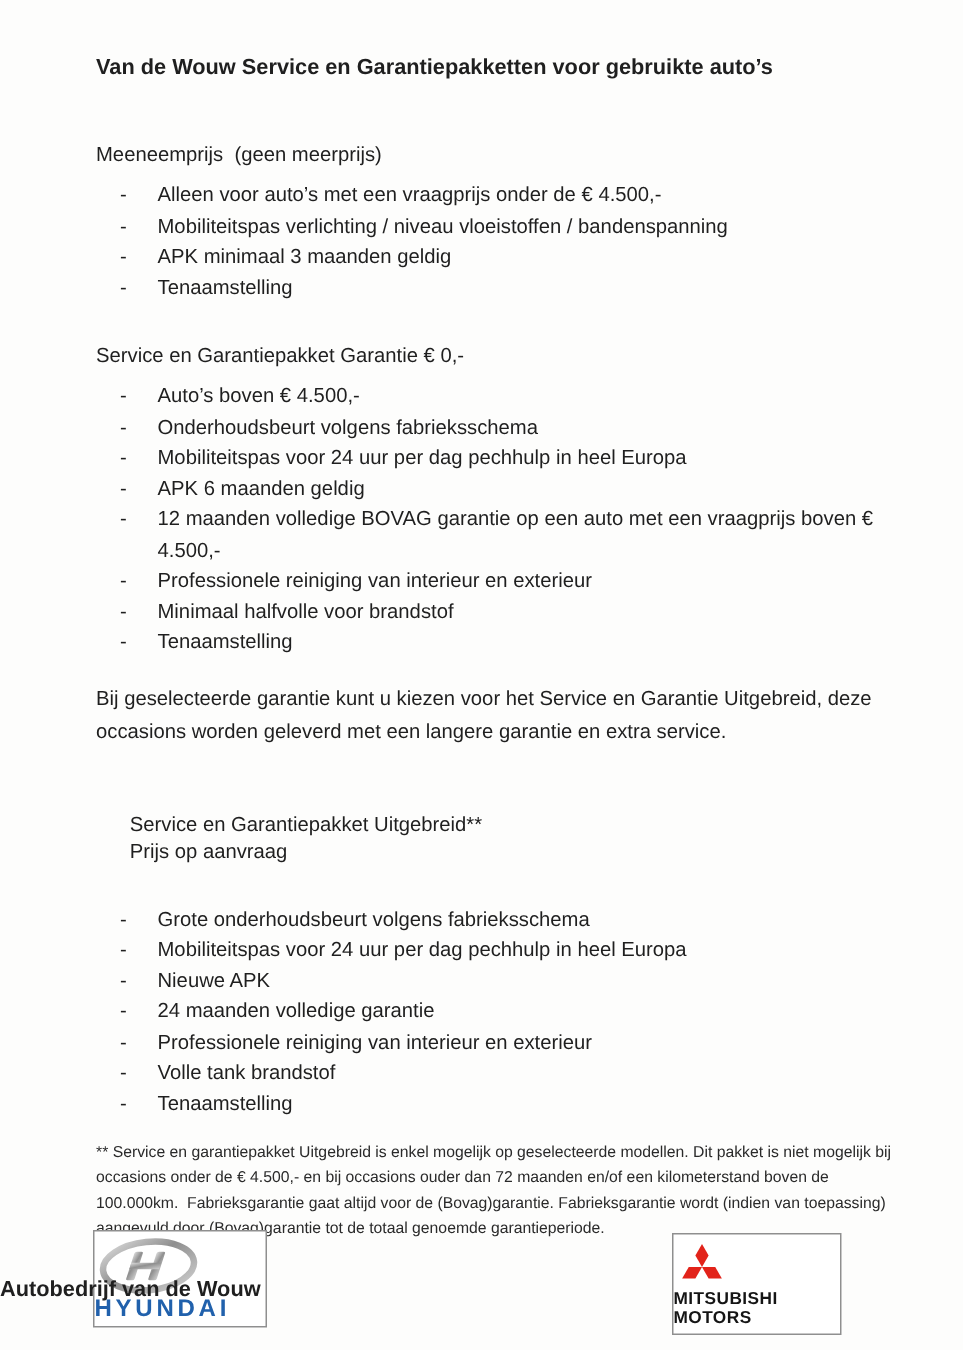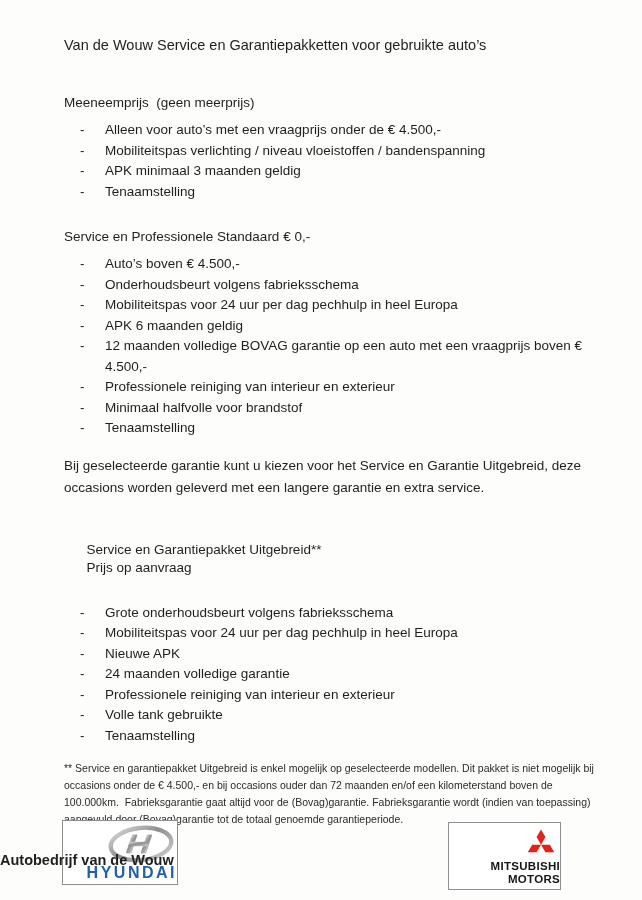--- a/index.html
+++ b/index.html
@@ -4,36 +4,36 @@
 <style>
   html,body{margin:0;padding:0;background:#ffffff;}
   .page{
     position:relative;width:642px;height:900px;box-sizing:border-box;
     padding:36px 30px 0 64px;overflow:hidden;
     background:var(--page-bg,#fdfdfc);
     color:var(--text,#1f1f1f);
     font-family:"Liberation Sans",sans-serif;
     -webkit-font-smoothing:antialiased;
   }
-  .title{font-size:14.5px;line-height:18px;font-weight:normal;margin:0 0 40px 0;white-space:pre-wrap;}
+  .title{font-size:14.5px;line-height:18px;font-weight:bold;margin:0 0 40px 0;white-space:pre-wrap;}
   .sec-heading{font-size:13.5px;line-height:18px;font-weight:normal;margin:0 0 8px 0;white-space:pre-wrap;}
   .dash-list{list-style:none;margin:0;padding:0 0 0 16px;}
   .dash-list li{display:flex;align-items:flex-start;font-size:13.5px;line-height:20.5px;}
   .dash{flex:0 0 25px;}
   .li-text{max-width:500px;}
   .sec-1{margin-bottom:26px;}
   .sec-2{margin-bottom:0;}
   .mid-para{font-size:13.5px;line-height:22px;max-width:556px;margin:16px 0 0 0;}
   .sec-3{margin-top:24px;}
   .price-label{}
   .footnote{font-size:10.5px;line-height:17px;max-width:545px;margin:14px 0 0 0;white-space:pre-wrap;color:#2a2a2a;}
   .footer{position:absolute;left:0;top:818px;width:642px;height:80px;}
   .logo-box{
     position:absolute;background:#ffffff;border:1px solid var(--logo-box-border,#8f8f8f);
-    display:flex;flex-direction:column;align-items:flex-end;justify-content:center;
+    display:flex;flex-direction:column;align-items:flex-start;justify-content:center;
   }
   .hyundai-box{left:62px;top:2px;width:114px;height:63px;gap:1px;}
   .mits-box{left:448px;top:4px;width:111px;height:66px;}
   .hyundai-oval{width:72px;height:40px;display:block;}
   .hyundai-word{color:var(--hyundai-blue,#2161ac);font-weight:bold;font-size:16px;line-height:16px;letter-spacing:2.5px;}
   .mits-mark{width:38px;height:34px;display:block;}
   .mits-word{font-weight:bold;font-size:11.5px;line-height:13px;letter-spacing:0.3px;color:#151515;}
   .dealer-name{position:absolute;left:0;right:30px;top:34px;text-align:left;font-weight:bold;font-size:14.5px;}
 </style>
 </head>
@@ -59,21 +59,21 @@
           <span class="li-text">APK minimaal 3 maanden geldig</span>
         </li>
         <li>
           <span class="dash">-</span>
           <span class="li-text">Tenaamstelling</span>
         </li>
       </ul>
   </section>
 
   <section class="sec sec-2">
-    <h2 class="sec-heading">Service en Professionele Standaard € 0,-</h2>
+    <h2 class="sec-heading">Service en Garantiepakket Garantie € 0,-</h2>
     <ul class="dash-list">
         <li>
           <span class="dash">-</span>
           <span class="li-text">Auto’s boven € 4.500,-</span>
         </li>
         <li>
           <span class="dash">-</span>
           <span class="li-text">Onderhoudsbeurt volgens fabrieksschema</span>
         </li>
         <li>
@@ -126,21 +126,21 @@
         <li>
           <span class="dash">-</span>
           <span class="li-text">24 maanden volledige garantie</span>
         </li>
         <li>
           <span class="dash">-</span>
           <span class="li-text">Professionele reiniging van interieur en exterieur</span>
         </li>
         <li>
           <span class="dash">-</span>
-          <span class="li-text">Volle tank gebruikte</span>
+          <span class="li-text">Volle tank brandstof</span>
         </li>
         <li>
           <span class="dash">-</span>
           <span class="li-text">Tenaamstelling</span>
         </li>
       </ul>
   </section>
 
   <p class="footnote">** Service en garantiepakket Uitgebreid is enkel mogelijk op geselecteerde modellen. Dit pakket is niet mogelijk bij occasions onder de € 4.500,- en bij occasions ouder dan 72 maanden en/of een kilometerstand boven de 100.000km.  Fabrieksgarantie gaat altijd voor de (Bovag)garantie. Fabrieksgarantie wordt (indien van toepassing) aangevuld door (Bovag)garantie tot de totaal genoemde garantieperiode.</p>
 

